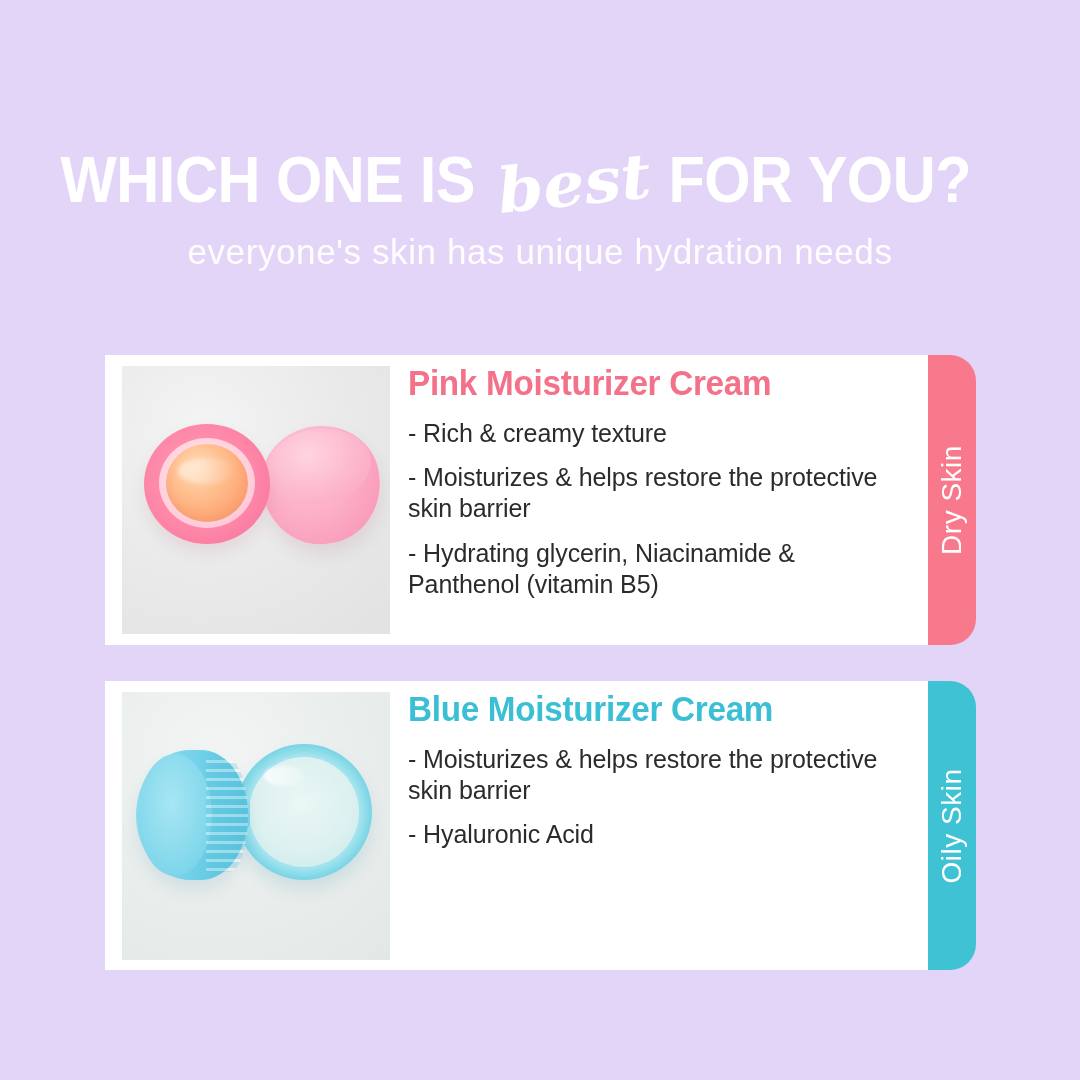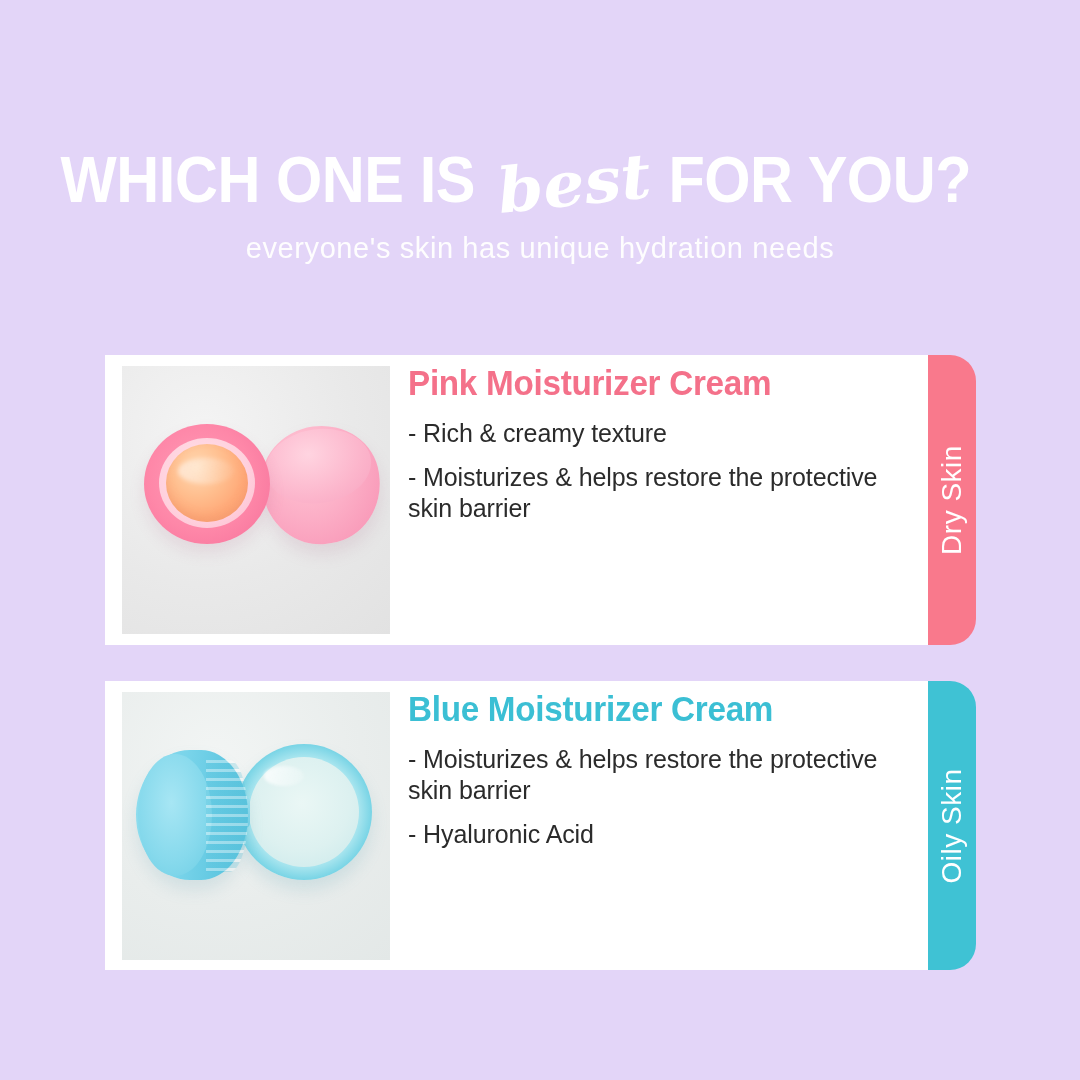--- a/index.html
+++ b/index.html
@@ -50,21 +50,21 @@
     position:relative;
     top:4px;
   }
 
   .subtitle {
     position:absolute; top:231px; left:0; width:1080px;
     text-align:center;
     color:#FFFFFF;
     font-family:"Liberation Sans", sans-serif;
     font-weight:400;
-    font-size:29px;
+    font-size:35px;
     letter-spacing:0.6px;
     line-height:1.2;
     opacity:0.97;
   }
 
   
   .card {
     position:absolute;
     left:105px;
     width:823px;
@@ -276,20 +276,21 @@
       <div class="pj-base"></div>
       <div class="pj-inner"></div>
       <div class="pj-cream">
         <div class="pj-cream-swirl"></div>
       </div>
     </div>
     <div class="card-text">
       <div class="card-title card-title--pink">Pink Moisturizer Cream</div>
       <div class="bullet">- Rich &amp; creamy texture</div>
       <div class="bullet">- Moisturizes &amp; helps restore the protective skin barrier</div>
+      <div class="bullet">- Hydrating glycerin, Niacinamide &amp; Panthenol (vitamin B5)</div>
     </div>
   </div>
   <div class="tab tab--pink">
     <span class="tab-label">Dry Skin</span>
   </div>
 
   <div class="card card--blue">
     <div class="thumb">
       <div class="thumb-bg thumb-bg--blue"></div>
       <div class="bj-base"></div>

